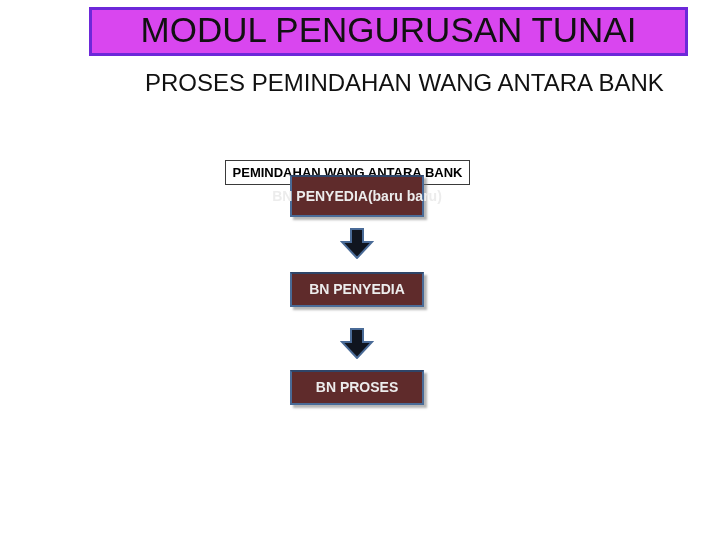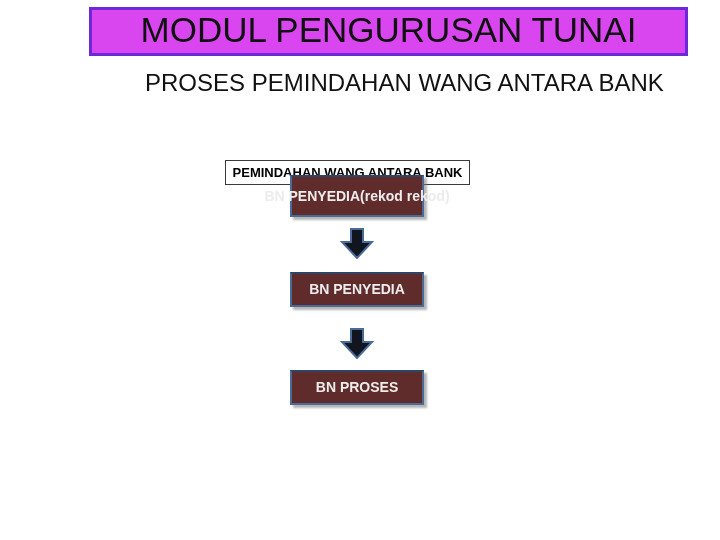--- a/index.html
+++ b/index.html
@@ -92,21 +92,21 @@
   </div>
 
   <div class="subtitle">PROSES PEMINDAHAN WANG ANTARA BANK</div>
 
   <div class="header-box">
     <span class="header-text">PEMINDAHAN WANG ANTARA BANK</span>
   </div>
 
   <div class="step step-1">
     <span class="step-line">BN PENYEDIA</span>
-    <span class="step-line">(rekod rekod)</span>
+    <span class="step-line">(baru baru)</span>
   </div>
 
   <svg class="arrow arrow-1" viewBox="0 0 34 31" aria-hidden="true">
     <path d="M11 1 H23 V14 H32 L17 30 L2 14 H11 Z"></path>
   </svg>
 
   <div class="step step-2">
     <span class="step-line">BN PENYEDIA</span>
   </div>
 

